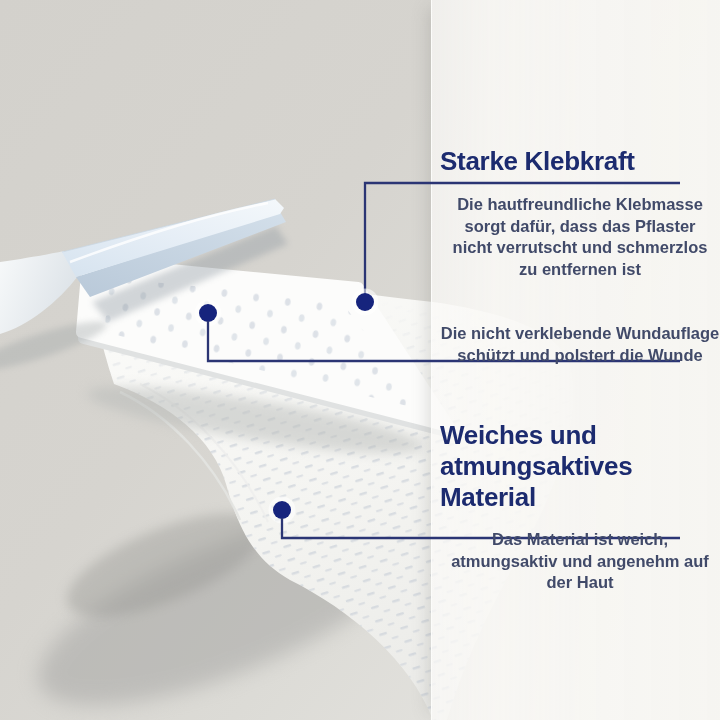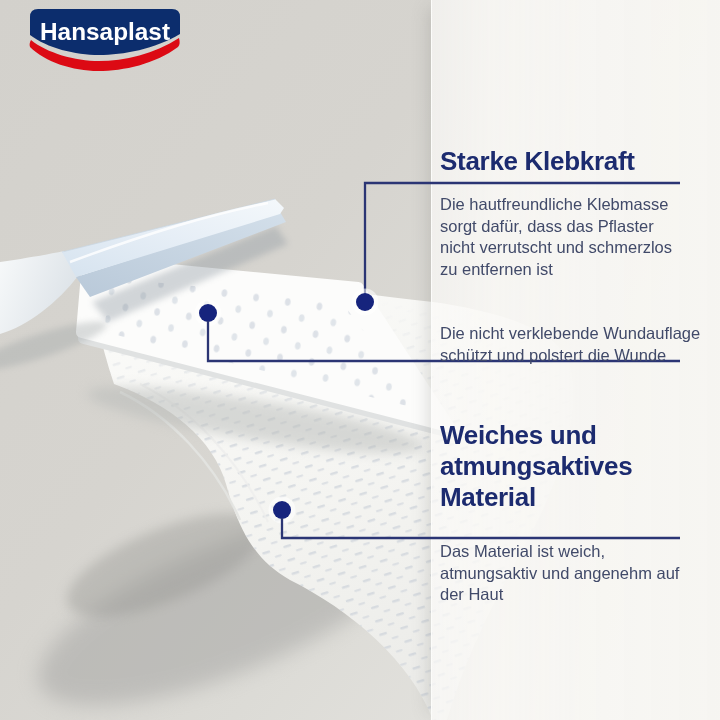--- a/index.html
+++ b/index.html
@@ -17,24 +17,25 @@
     box-shadow:-10px 0 16px -8px rgba(110,110,106,0.25);
   }
   .col{position:absolute;left:0;top:0;width:720px;height:664px;z-index:5;pointer-events:none;}
   .sec{position:absolute;left:440px;width:280px;}
   .s1{top:146px}.s2{top:291px}.s3{top:420px}
   .sec h2{
     margin:0;font-weight:bold;font-size:26px;line-height:31px;color:#1c2b6f;
     letter-spacing:-0.3px;white-space:pre-line;
   }
   .sec p{
-    margin:0;font-weight:400;font-size:16.5px;line-height:21.5px;color:#414a69;
+    margin:0;font-weight:700;font-size:16.5px;line-height:21.5px;color:#414a69;
     white-space:pre-line;
+    text-align:center;
   }
-  .s1 p{margin-top:17px}.s2 p{margin-top:32px}.s3 p{margin-top:28px}
+  .s1 p{margin-top:17px}.s2 p{margin-top:32px}.s3 p{margin-top:16px}
   .logo{position:absolute;left:27px;top:8px;z-index:6;}
   .cl{fill:none;stroke-width:2.3px;}
   .halo{fill:rgba(255,255,255,0.55);}
 </style>
 </head>
 <body>
 
 <div class="stage">
 
   <svg class="illu" width="720" height="720" viewBox="0 0 720 720" aria-hidden="true">
@@ -164,21 +165,14 @@
     <section class="sec s3">
       <h2>Weiches und
 atmungsaktives
 Material</h2>
       <p>Das Material ist weich,
 atmungsaktiv und angenehm auf
 der Haut</p>
     </section>
   </div>
 
-  <div class="logo">
-    <svg width="156" height="66" viewBox="0 0 156 66" aria-hidden="true">
-      <path d="M11,1 H145 Q153,1 153,9 V26 C128,41 96,47 72,47 C48,47 20,40 3,27 V9 Q3,1 11,1 Z" fill="#0c2d6d"></path>
-      <path d="M4,32 C20,45 48,53 72,53 C97,53 128,46 152,30 C153,34 153,37 151,39 C128,56 97,63 71,63 C46,63 18,54 3,39 C2,36 3,34 4,32 Z" fill="#dc0a14"></path>
-      <text x="78" y="32" text-anchor="middle" fill="#ffffff" font-family="Liberation Sans, sans-serif" font-size="24" font-weight="bold" textLength="130" lengthAdjust="spacingAndGlyphs">Hansaplast</text>
-    </svg>
-  </div>
 
 </div>
 
 </body></html>

